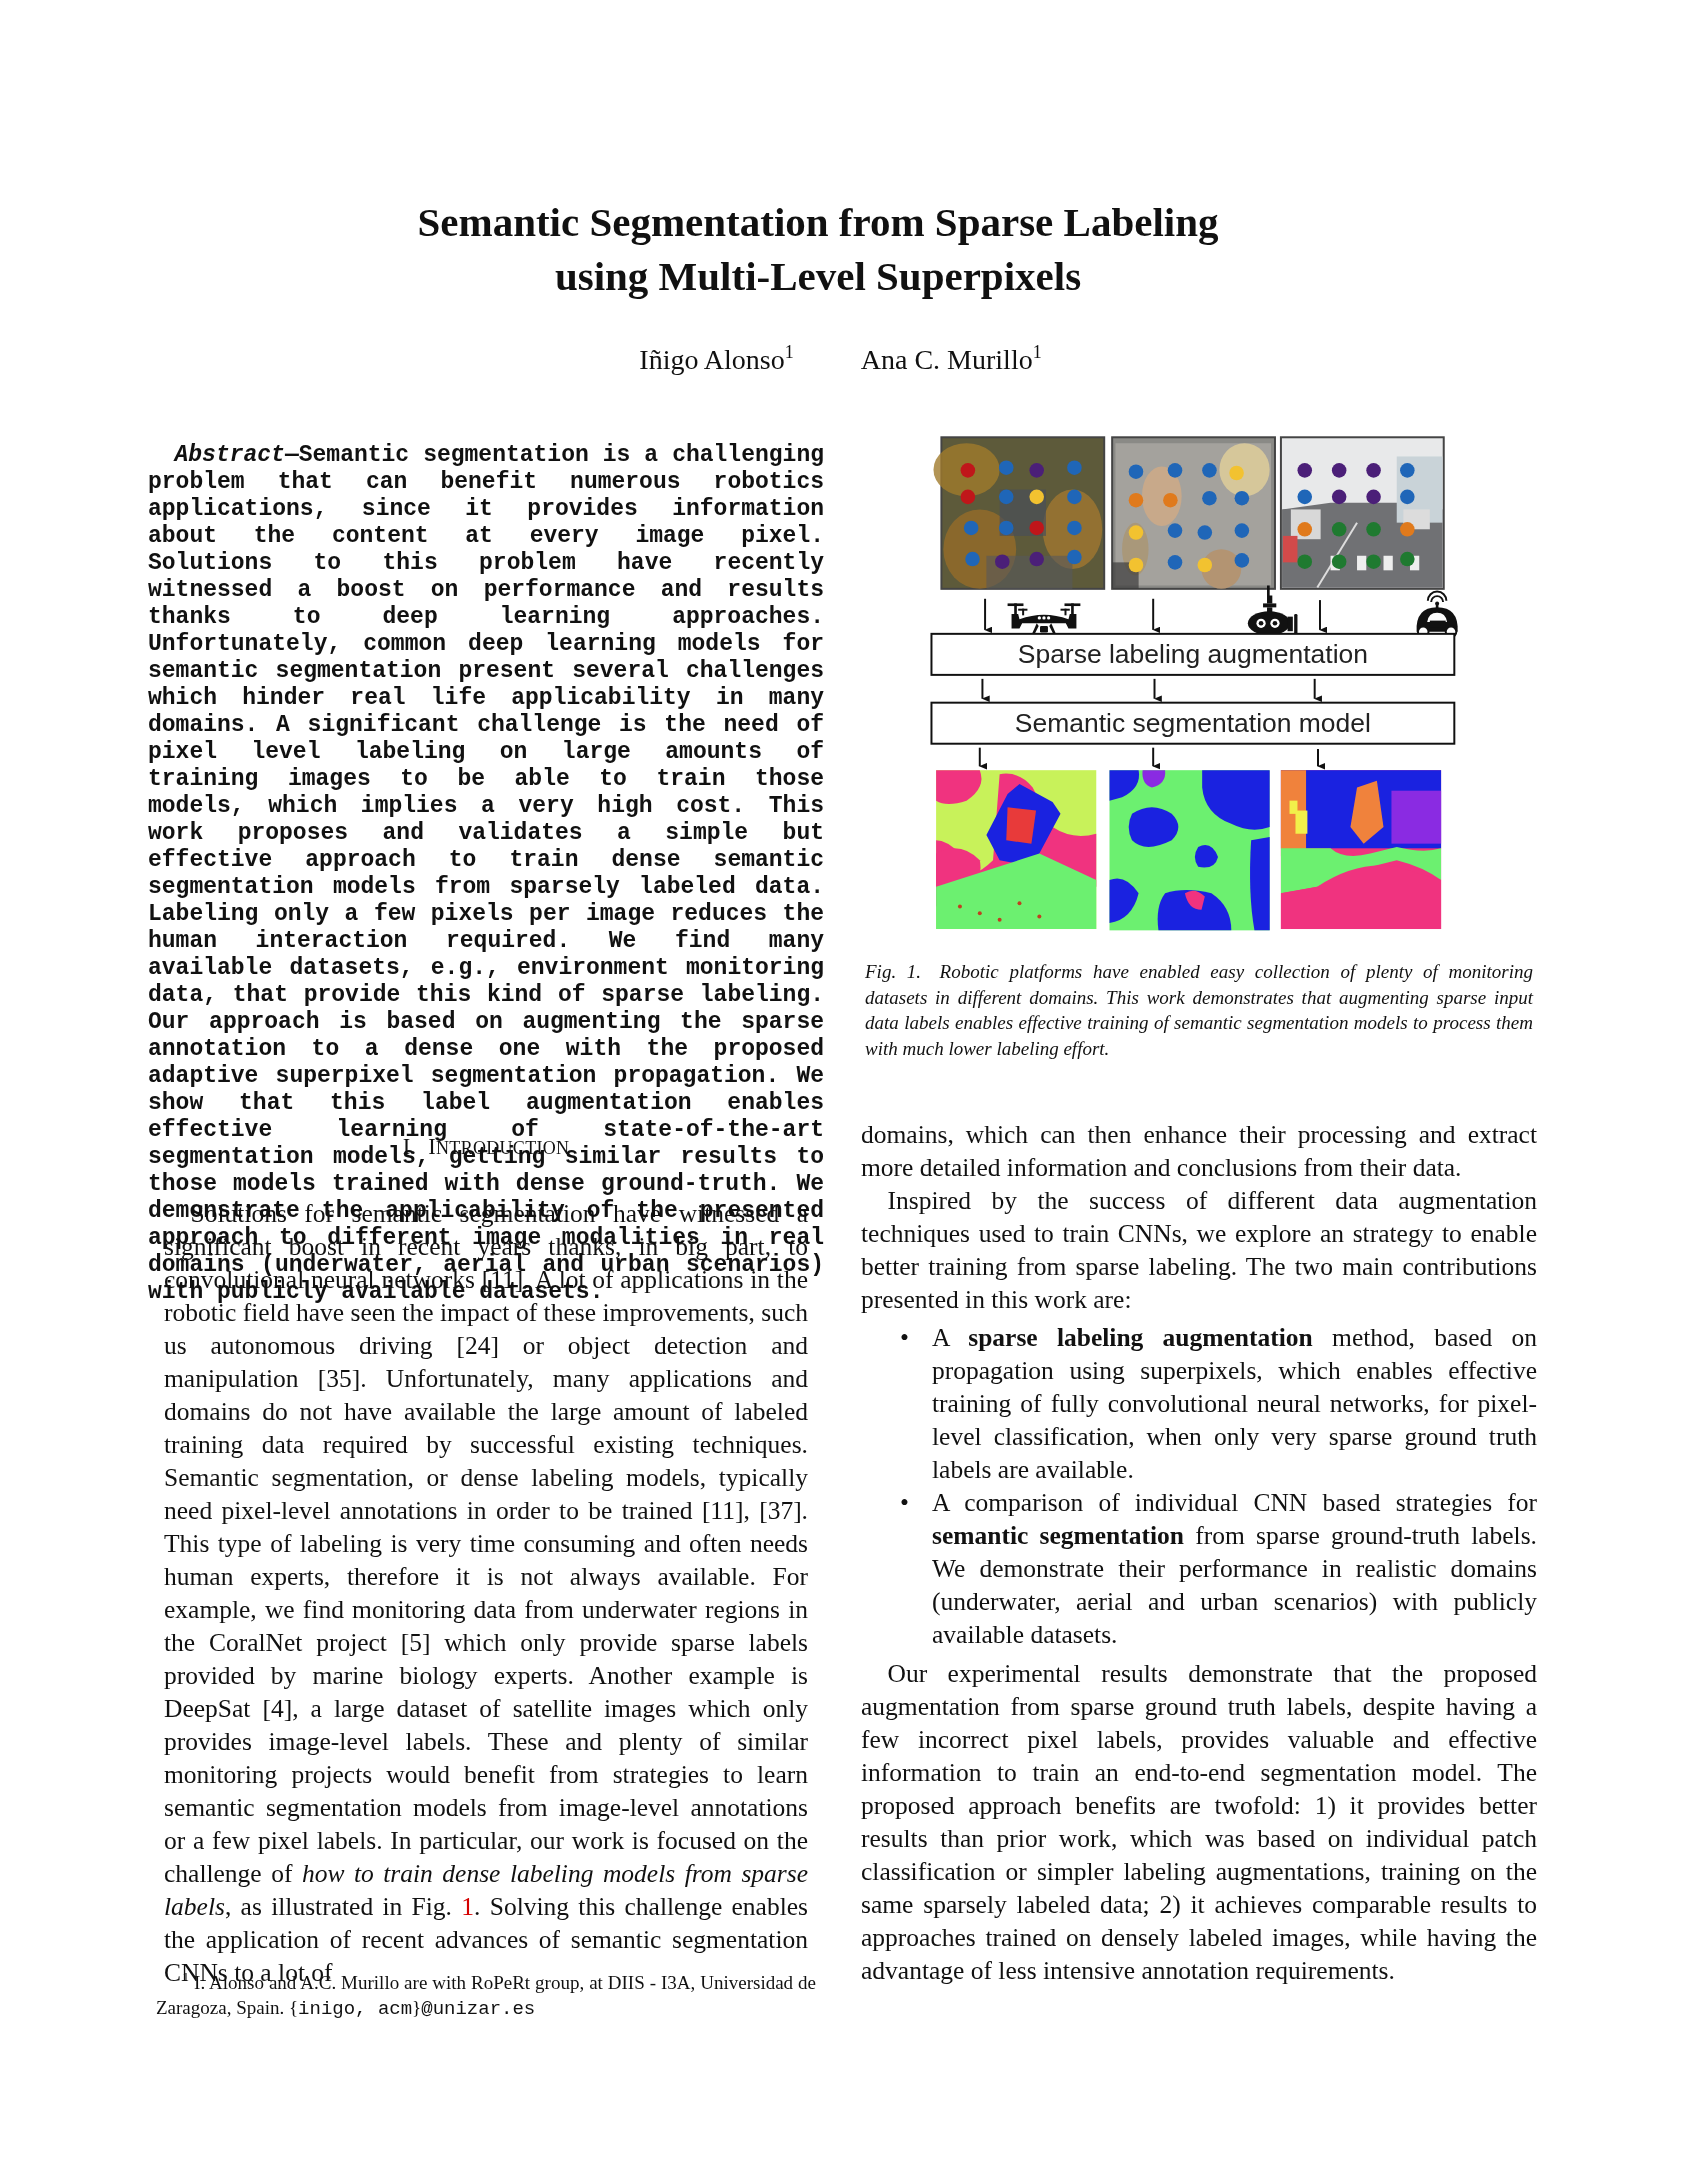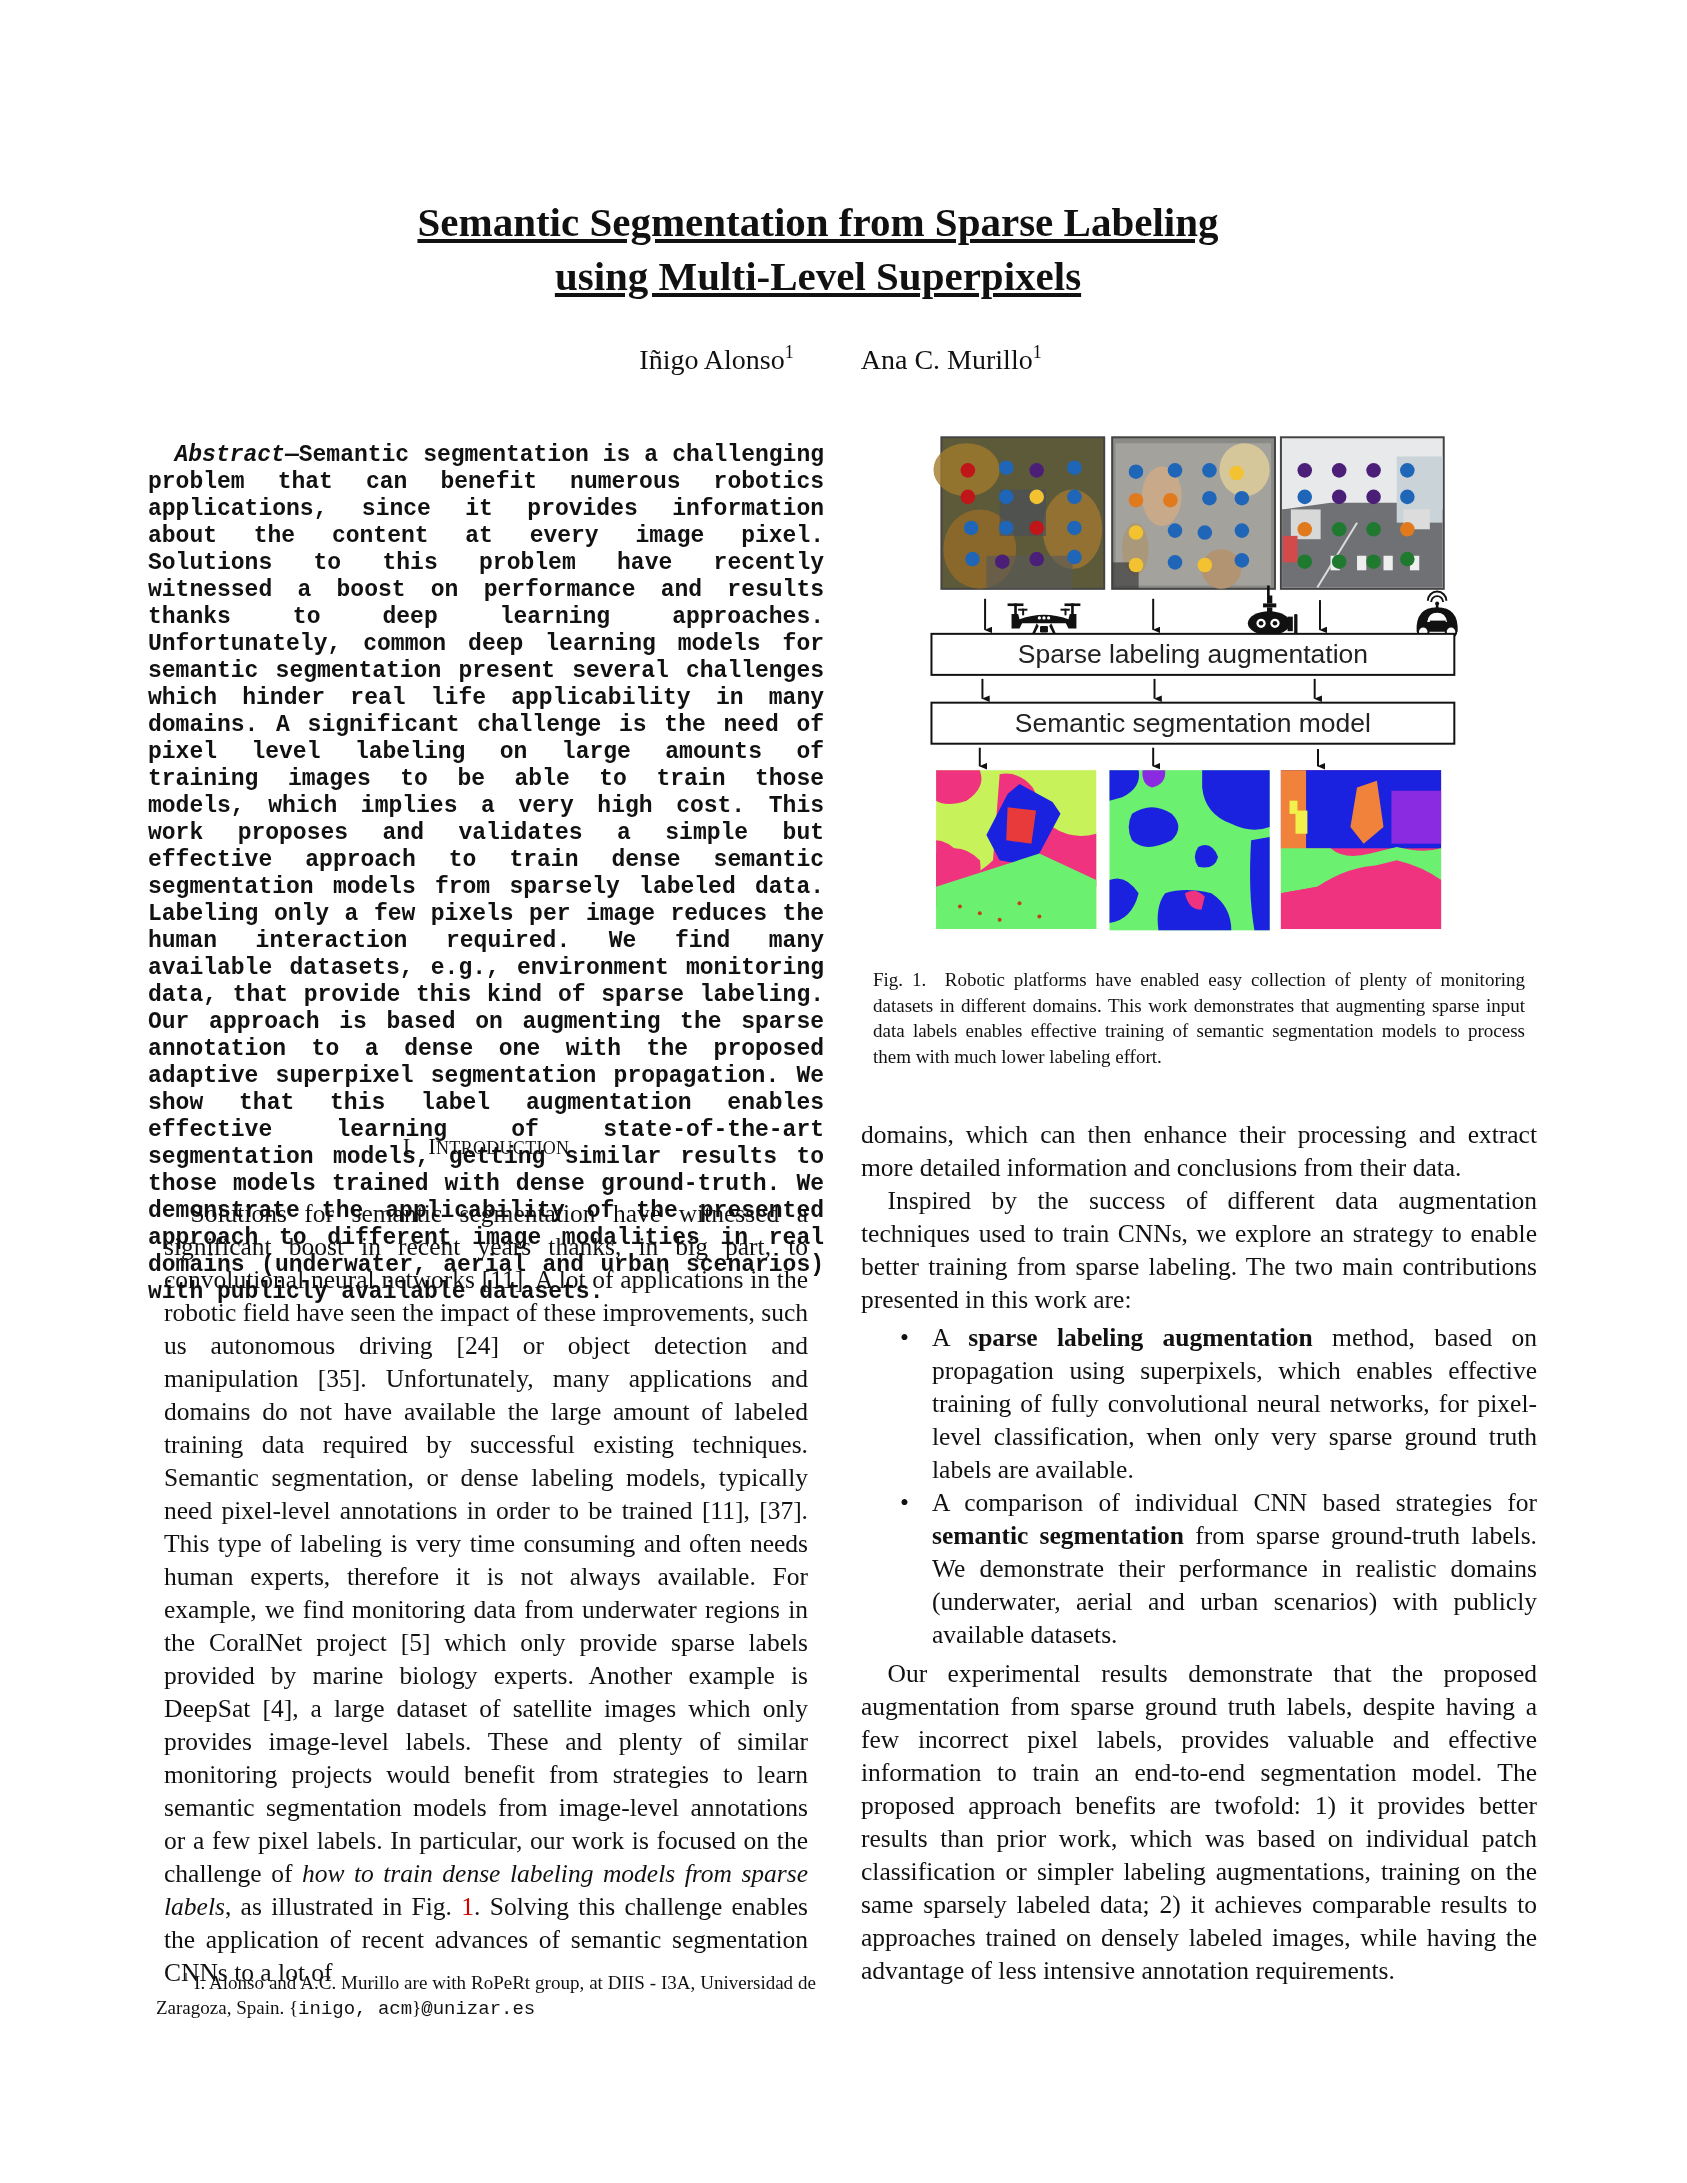--- a/index.html
+++ b/index.html
@@ -1,20 +1,20 @@
 <!DOCTYPE html>
 <html style="font-size:10.6px"><head>
 <meta charset="utf-8">
 <style>
   html, body { margin: 0; padding: 0; background: #ffffff; }
   body { width: 1688px; height: 2183px; position: relative; overflow: hidden;
          font-family: "Liberation Serif", "DejaVu Serif", serif; color: #111; }
   .abs { position: absolute; }
   .title { left: 0; width: 1636px; top: 195px; text-align: center; font-weight: bold;
-           font-size: 41px; line-height: 54px; text-decoration: underline; }
+           font-size: 41px; line-height: 54px; }
   .authors { left: 0; width: 1681px; top: 344px; text-align: center; font-size: 28px; }
   .authors span.au { display: inline-block; margin: 0 30px; }
   .authors sup { font-size: 18px; vertical-align: 11.3px; line-height: 0; }
 
   .col { position: absolute; text-align: justify; font-size: 25.5px; line-height: 33px; }
   .left { left: 148px; width: 676px; }
   .right { left: 861px; width: 676px; }
 
   .abstract { top: 442px; font-weight: bold; font-size: 23px; line-height: 27px; }
   .abstract .lbl { font-style: italic; }
@@ -28,21 +28,21 @@
   .intro em { font-style: italic; }
   .figref { color: #d40000; }
 
   .footnote { left: 148px; width: 676px; top: 1962px; font-size: 19px; line-height: 25px; text-align: justify; }
   .footnote p { margin: 8px; text-indent: 26.5px; }
   .footnote sup { font-size: 13.2px; vertical-align: 8px; line-height: 0; }
   .mono { font-family: "Liberation Mono", "DejaVu Sans Mono", monospace; font-size: 19px; }
 
   .fig { left: 920px; top: 430px; width: 563px; height: 503px; }
   .caption { left: 861px; width: 676px; top: 955px; font-size: 19px; line-height: 25.5px; text-align: justify; }
-  .caption p { margin: 12px; }
+  .caption p { margin: 4px; font-style: italic; }
   .caption .fl { margin-right: 18.5px; }
 
   .rtext { top: 1118px; }
   .rtext p { margin: 0; }
   .rtext p.ind { text-indent: 26.5px; }
   .rtext ul { list-style: none; margin: 5.3px 0 5.3px 0; padding: 0 0 0 53px; }
   .rtext li { position: relative; margin-left: 18px; }
   .rtext li::before { content: "\2022"; position: absolute; left: -32px; top: 0; }
   .rtext b { font-weight: bold; }
 

